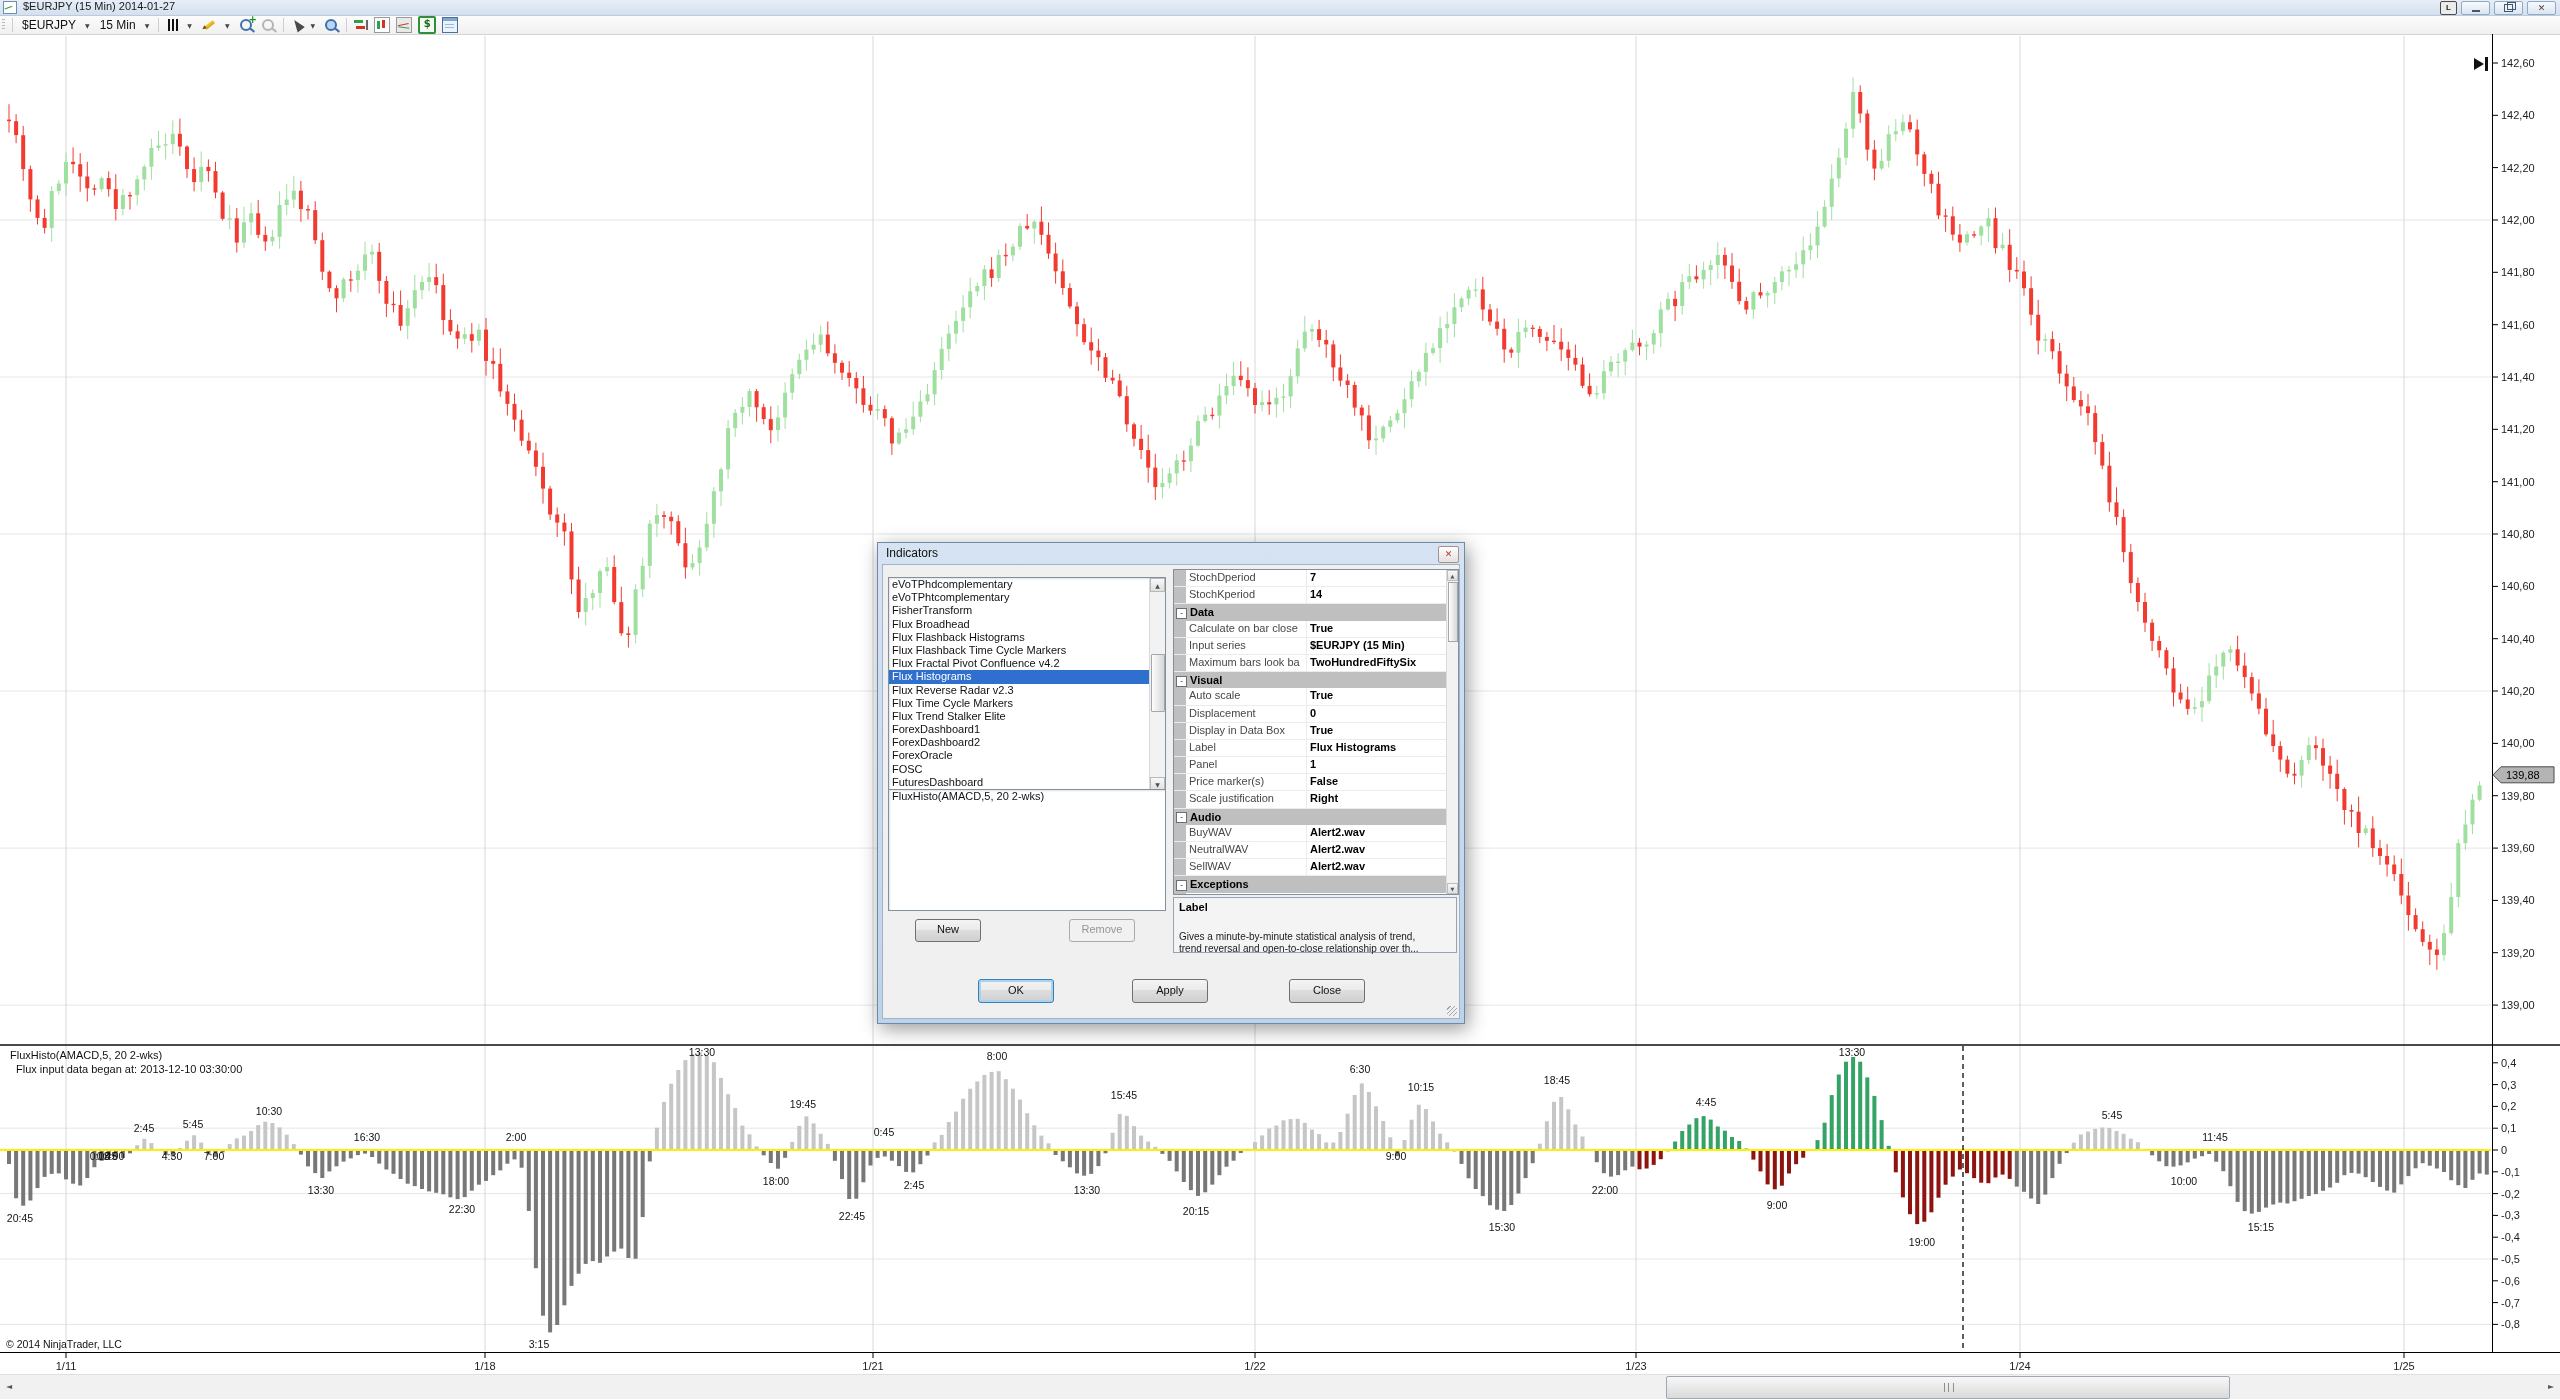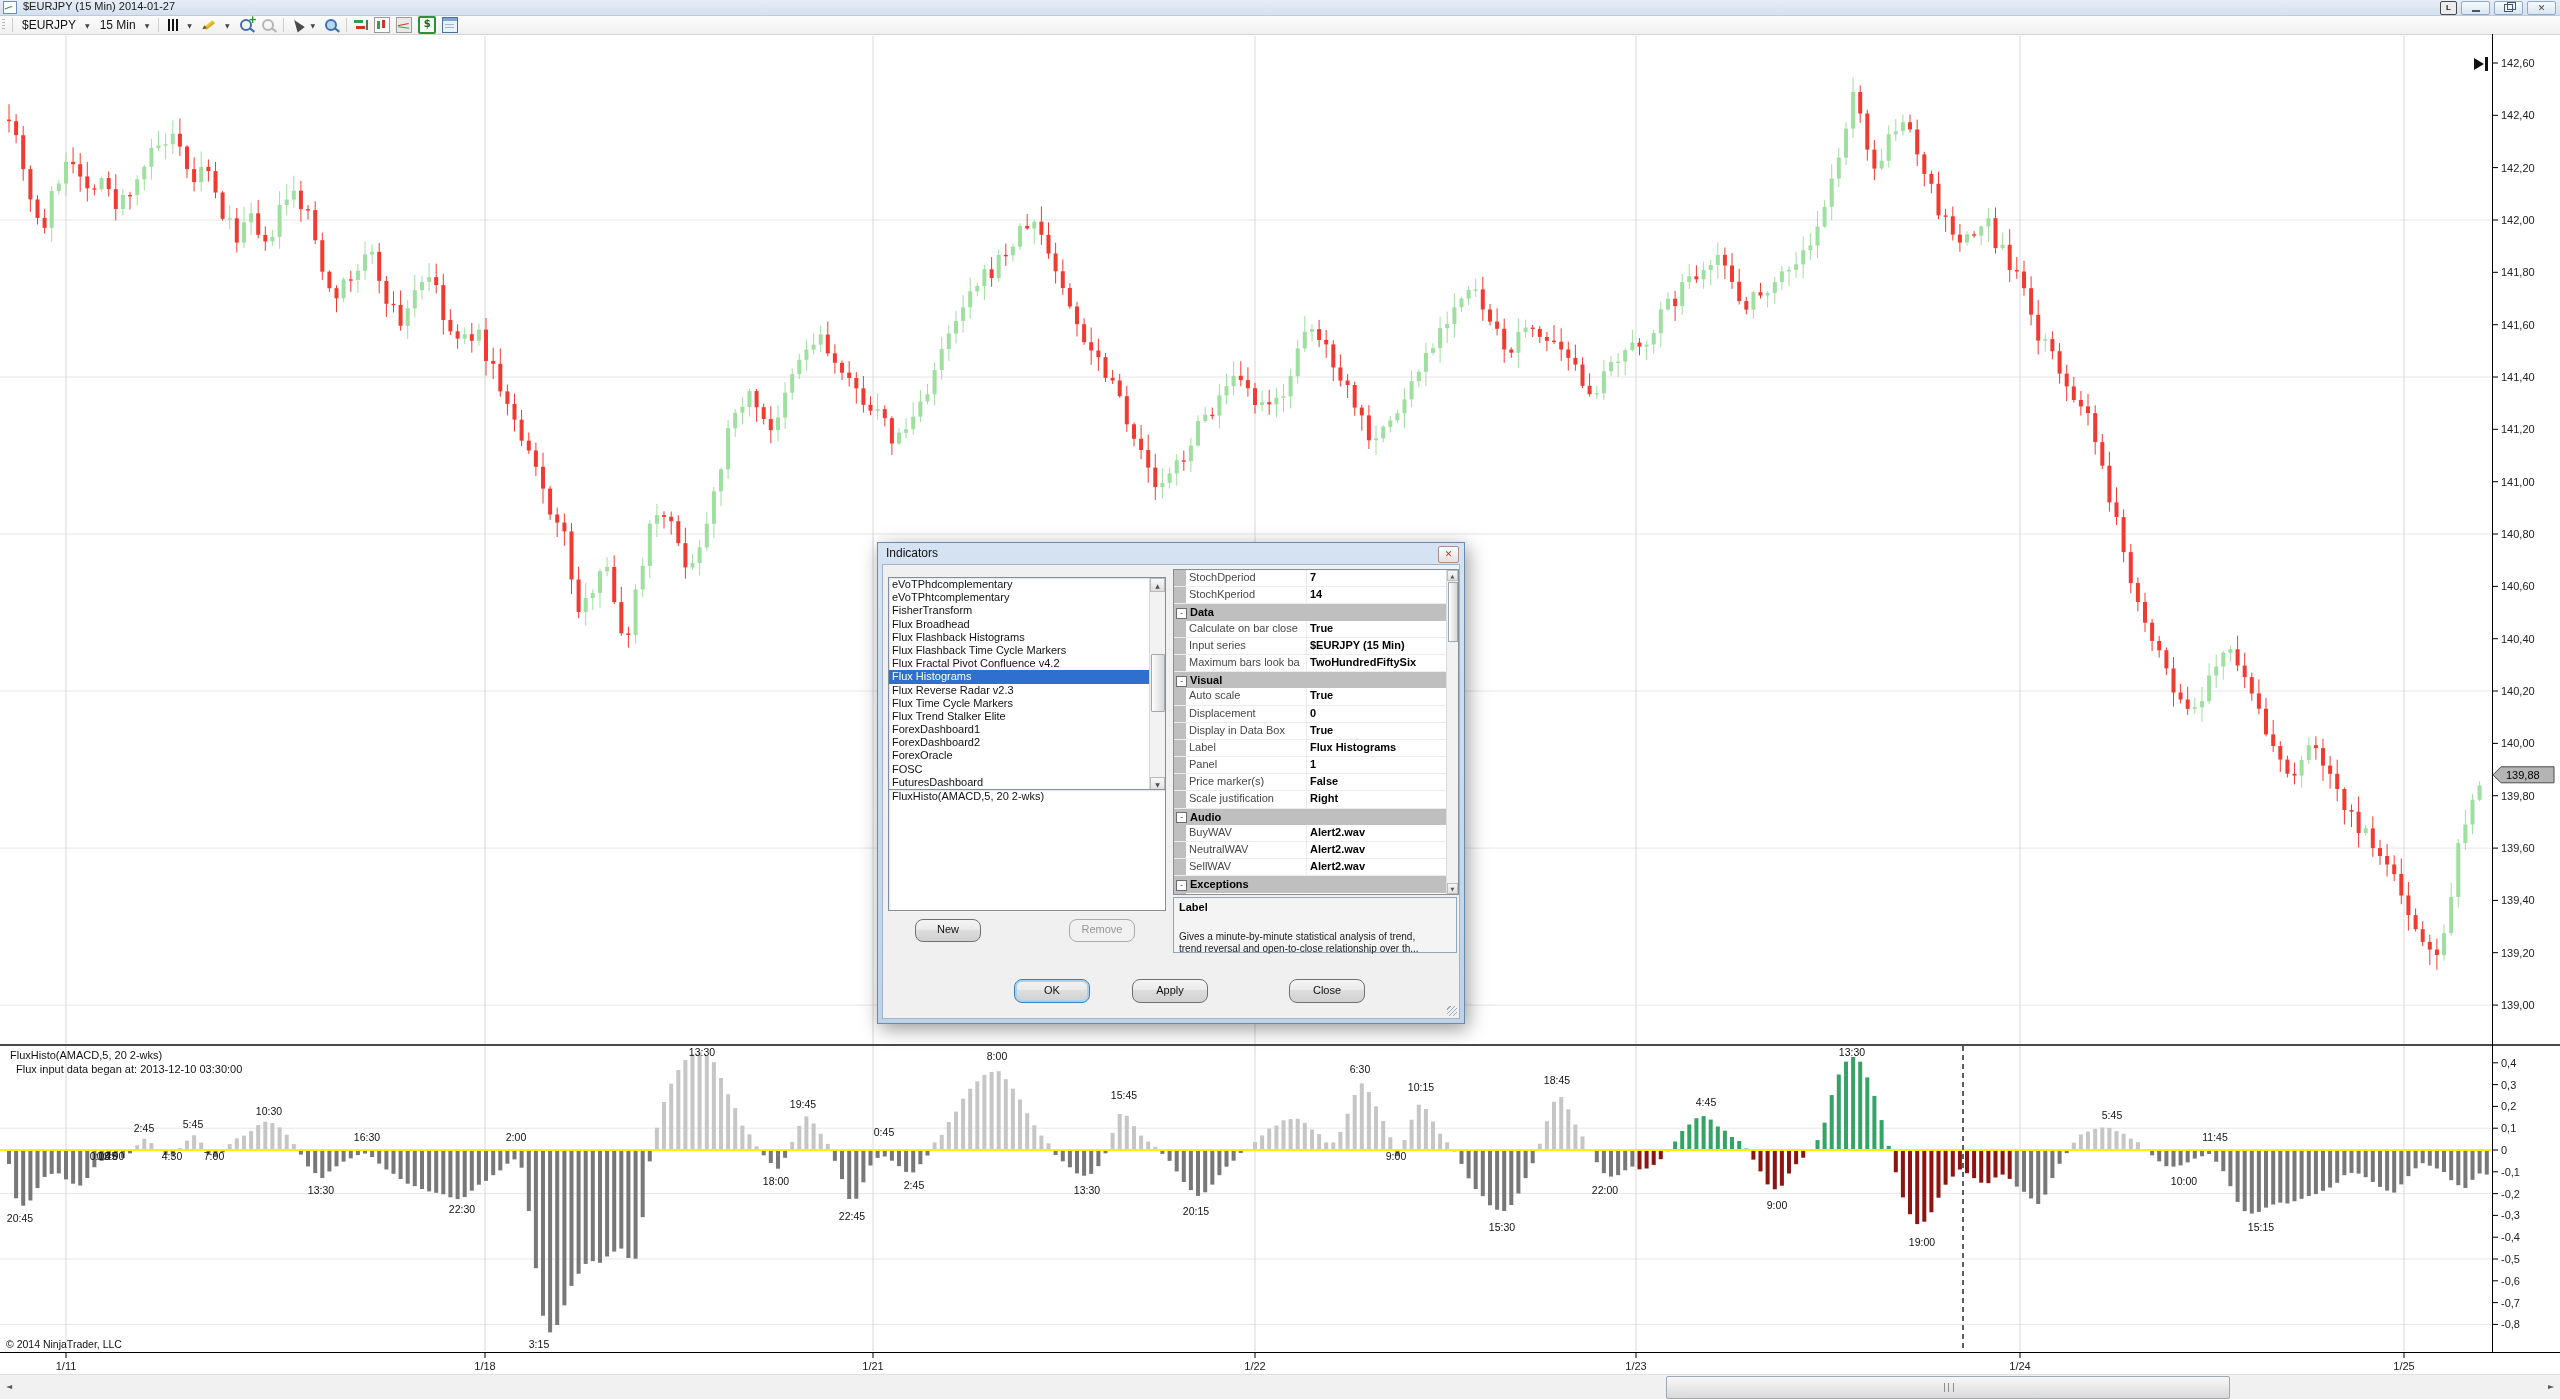--- a/index.html
+++ b/index.html
@@ -92,25 +92,25 @@
   #list2{left:5px;top:224px;width:276px;height:120px;}
   .lbitem{height:13.2px;line-height:13.2px;padding-left:3px;white-space:nowrap;font-size:11px;color:#111;}
   .lbitem.sel{background:#2f6fce;color:#fff;}
   .vsb{position:absolute;right:0;top:0;bottom:0;width:15px;background:#f2f2f2;border-left:1px solid #d8d8d8;}
   .vsb .sbtn{position:absolute;left:0;width:15px;height:14px;background:linear-gradient(#f8f8f8,#dfdfdf);
              border:1px solid #b9b9b9;color:#4f4f4f;font-size:6px;text-align:center;line-height:13px;box-sizing:border-box;}
   .vsb .up{top:0;} .vsb .dn{bottom:0;}
   .vsb .thumb{position:absolute;left:1px;width:12px;background:linear-gradient(90deg,#fdfdfd,#d7d7d7);
               border:1px solid #9da8b2;border-radius:1px;}
   .dbtn{position:absolute;height:21px;width:64px;text-align:center;line-height:19px;font-size:11px;color:#111;
-        background:linear-gradient(#f4f4f4,#ebebeb 45%,#dedede 46%,#d0d0d0);border:1px solid #707070;border-radius:8px;}
+        background:linear-gradient(#f4f4f4,#ebebeb 45%,#dedede 46%,#d0d0d0);border:1px solid #707070;border-radius:3px;}
   .dbtn.disabled{color:#969696;border-color:#ababab;background:#f1f1f1;}
   #btn-new{left:32px;top:354px;} #btn-remove{left:186px;top:354px;}
   .dbtn.big{width:74px;height:22px;line-height:20px;}
-  #btn-ok{left:95px;top:414px;border-color:#3c7fb1;box-shadow:0 0 0 2px #a8d2ef inset;margin-left:36px;}
+  #btn-ok{left:95px;top:414px;border-color:#3c7fb1;box-shadow:0 0 0 2px #a8d2ef inset;}
   #btn-apply{left:249px;top:414px;} #btn-close{left:406px;top:414px;}
   .pgrid{position:absolute;left:290px;top:4px;width:284px;height:324px;background:#fff;
          border:1px solid #828f9c;overflow:hidden;}
   .prow{position:relative;height:16.2px;border-bottom:1px solid #ececec;background:#fff;}
   .prow .indent{position:absolute;left:0;top:0;bottom:0;width:12px;background:#bfbfbf;}
   .prow .pname{position:absolute;left:15px;top:0;width:115px;line-height:15px;color:#474747;
                white-space:nowrap;overflow:hidden;}
   .prow .pval{position:absolute;left:136px;right:12px;top:0;line-height:15px;color:#000;font-weight:bold;
               white-space:nowrap;overflow:hidden;}
   .prow .vline{position:absolute;left:132px;top:0;bottom:0;width:1px;background:#ececec;}

